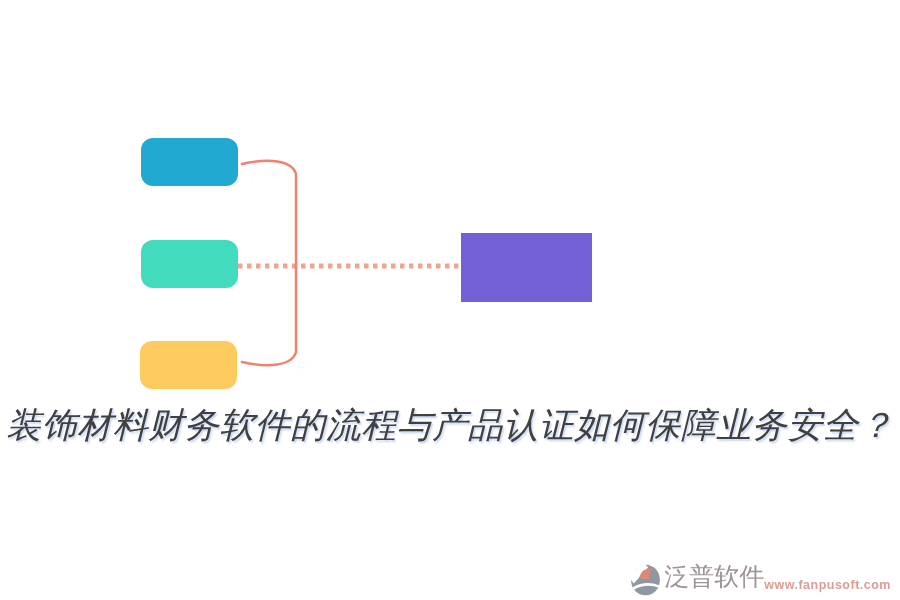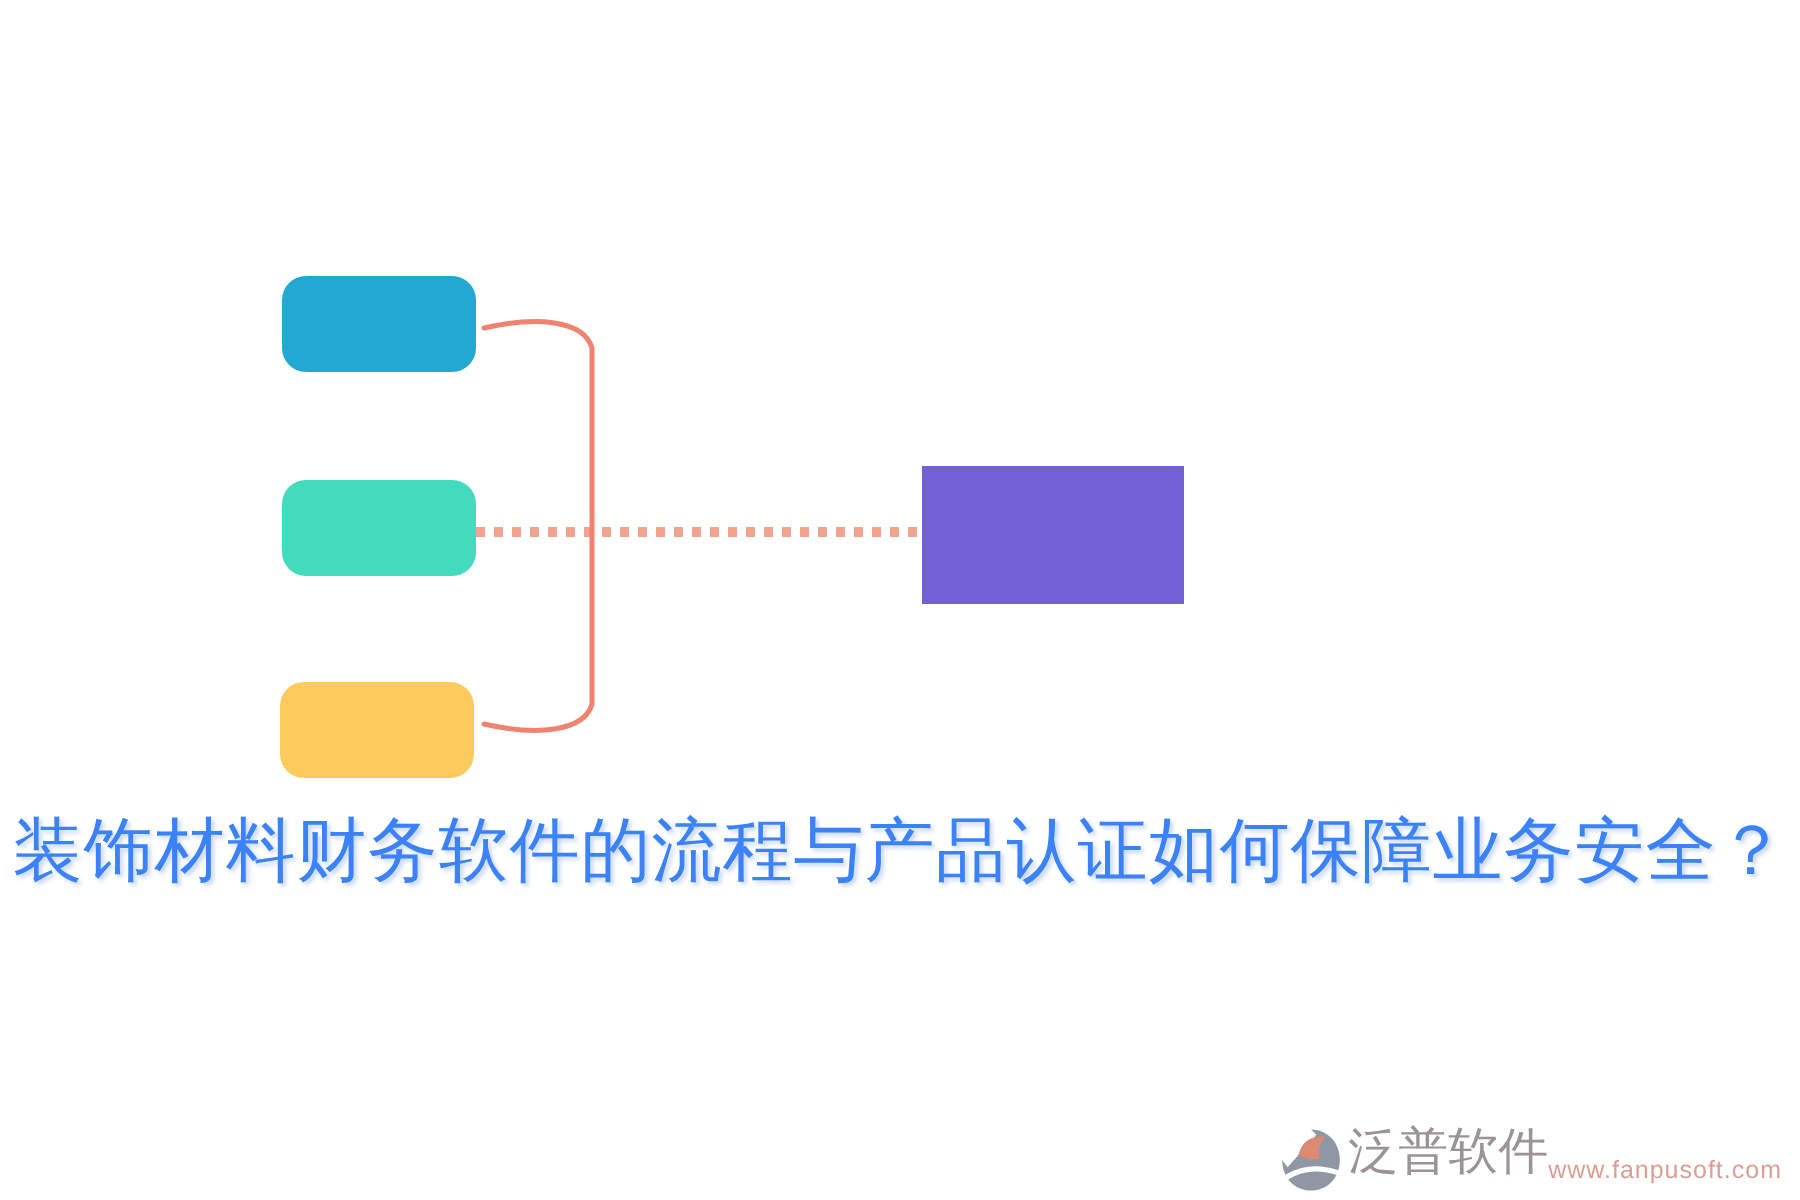--- a/index.html
+++ b/index.html
@@ -76,21 +76,21 @@
     margin-bottom: -6px;
   }
   .brand-name {
     font-family: "Liberation Serif", serif;
     font-size: 25px;
     font-weight: 400;
     line-height: 1.1;
   }
   .brand-url {
     font-size: 12.5px;
-    font-weight: normal;
+    font-weight: bold;
     letter-spacing: 0.5px;
     margin-top: -2px;
     text-align: right;
   }
 </style>
 </head>
 <body>
 
 <div class="canvas">
 
@@ -98,21 +98,21 @@
     <path d="M238 266 H 461" stroke-width="5" stroke-dasharray="4.5 4.5" style="stroke: rgb(242, 163, 141);"></path>
     <path d="M242 164 C 268 158, 292 160, 296 174 L 296 352 C 292 366, 268 368, 242 362" stroke-width="2.5" stroke-linecap="round" style="stroke: rgb(240, 130, 111);"></path>
   </svg>
 
   <div class="node node-top" style="background: rgb(33, 169, 209);"></div>
   <div class="node node-middle" style="background: rgb(67, 219, 189);"></div>
   <div class="node node-bottom" style="background: rgb(253, 203, 93);"></div>
 
   <div class="node-result" style="background: rgb(116, 96, 214);"></div>
 
-  <div class="page-title" style="color: #3b82f6;">装饰材料财务软件的流程与产品认证如何保障业务安全？</div>
+  <div class="page-title" style="color: #404040; font-style: italic;">装饰材料财务软件的流程与产品认证如何保障业务安全？</div>
 
   <div class="brand-footer">
     <div class="brand-row">
       <svg class="brand-logo-icon" viewBox="0 0 36 40" xmlns="http://www.w3.org/2000/svg">
         <path d="M18 3 C 27 3, 34 10, 34 20 C 34 30, 27 37, 18 37 C 9 37, 2 30, 2 20 C 2 12, 8 4, 18 3 Z" style="fill: rgb(144, 151, 164);"></path>
         <path d="M-1 16 L 15 0 L 21 6 L 5 24 Z" fill="#ffffff"></path>
         <path d="M4 28 Q 18 20 34 26 L 34 29 Q 18 23 5 31 Z" fill="#ffffff"></path>
         <path d="M11 17 Q 14 6 26 7 Q 21 13 23 19 Q 16 21 11 17 Z" style="fill: rgb(220, 138, 114);"></path>
       </svg>
       <span class="brand-name" style="color: rgb(156, 147, 150);">泛普软件</span>

